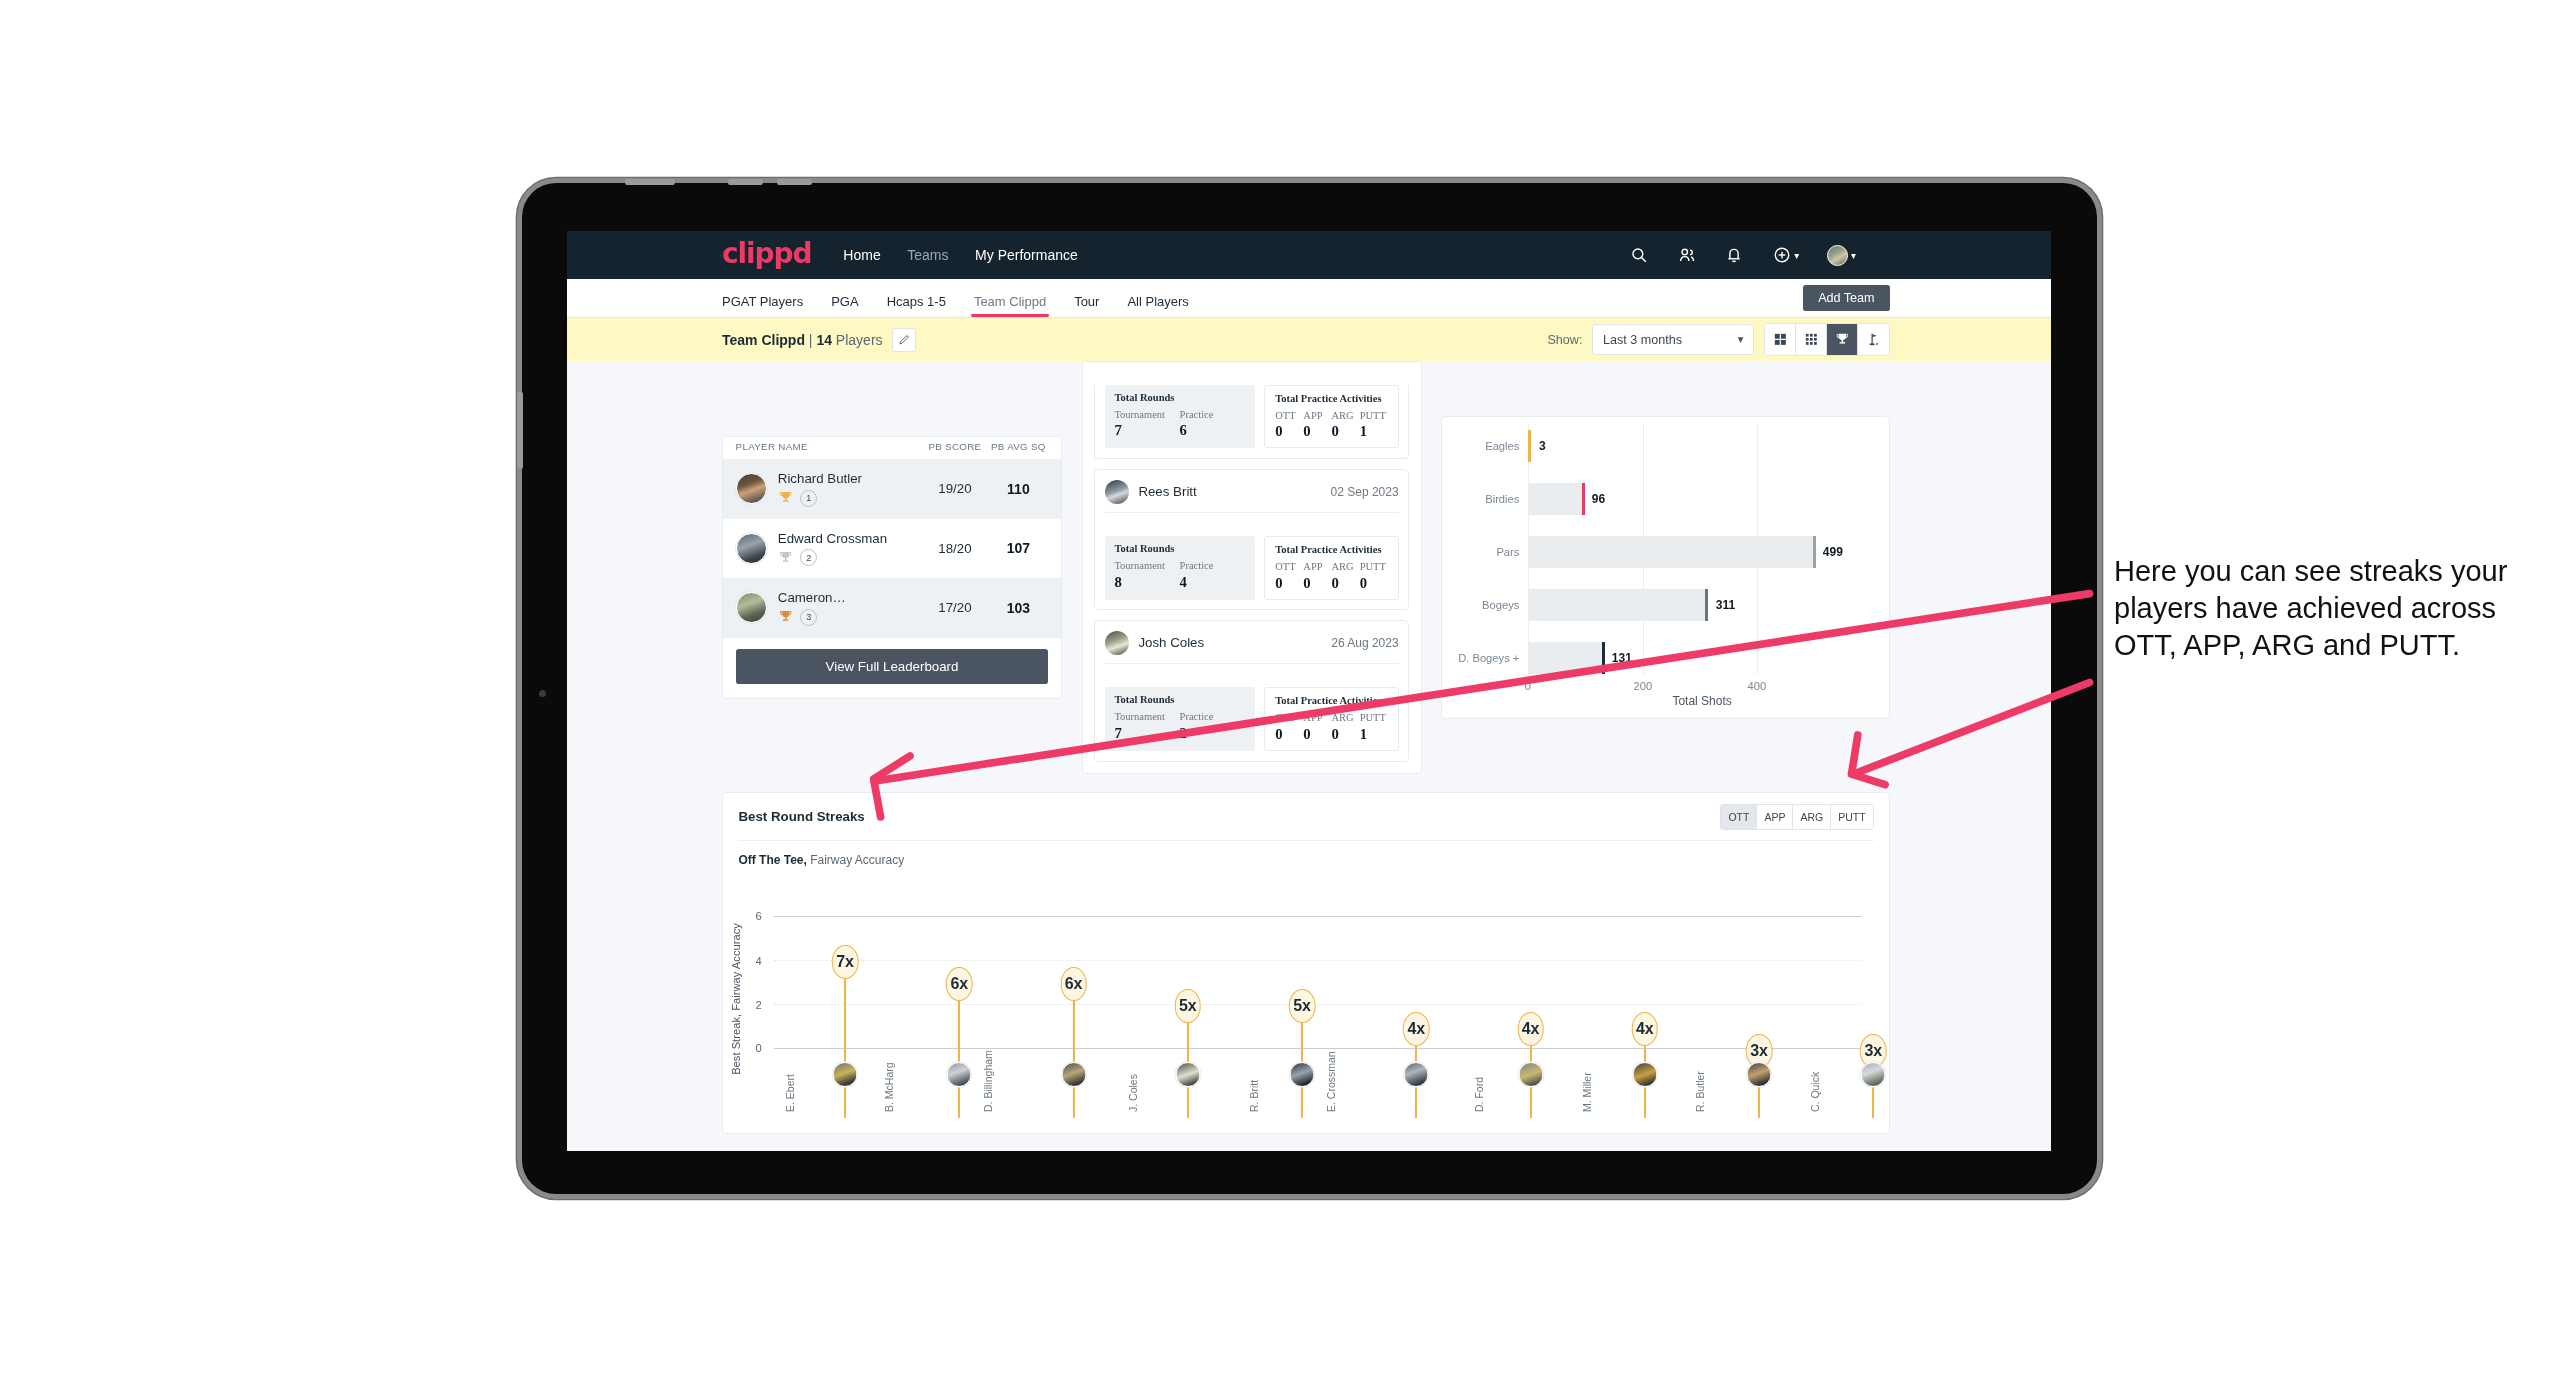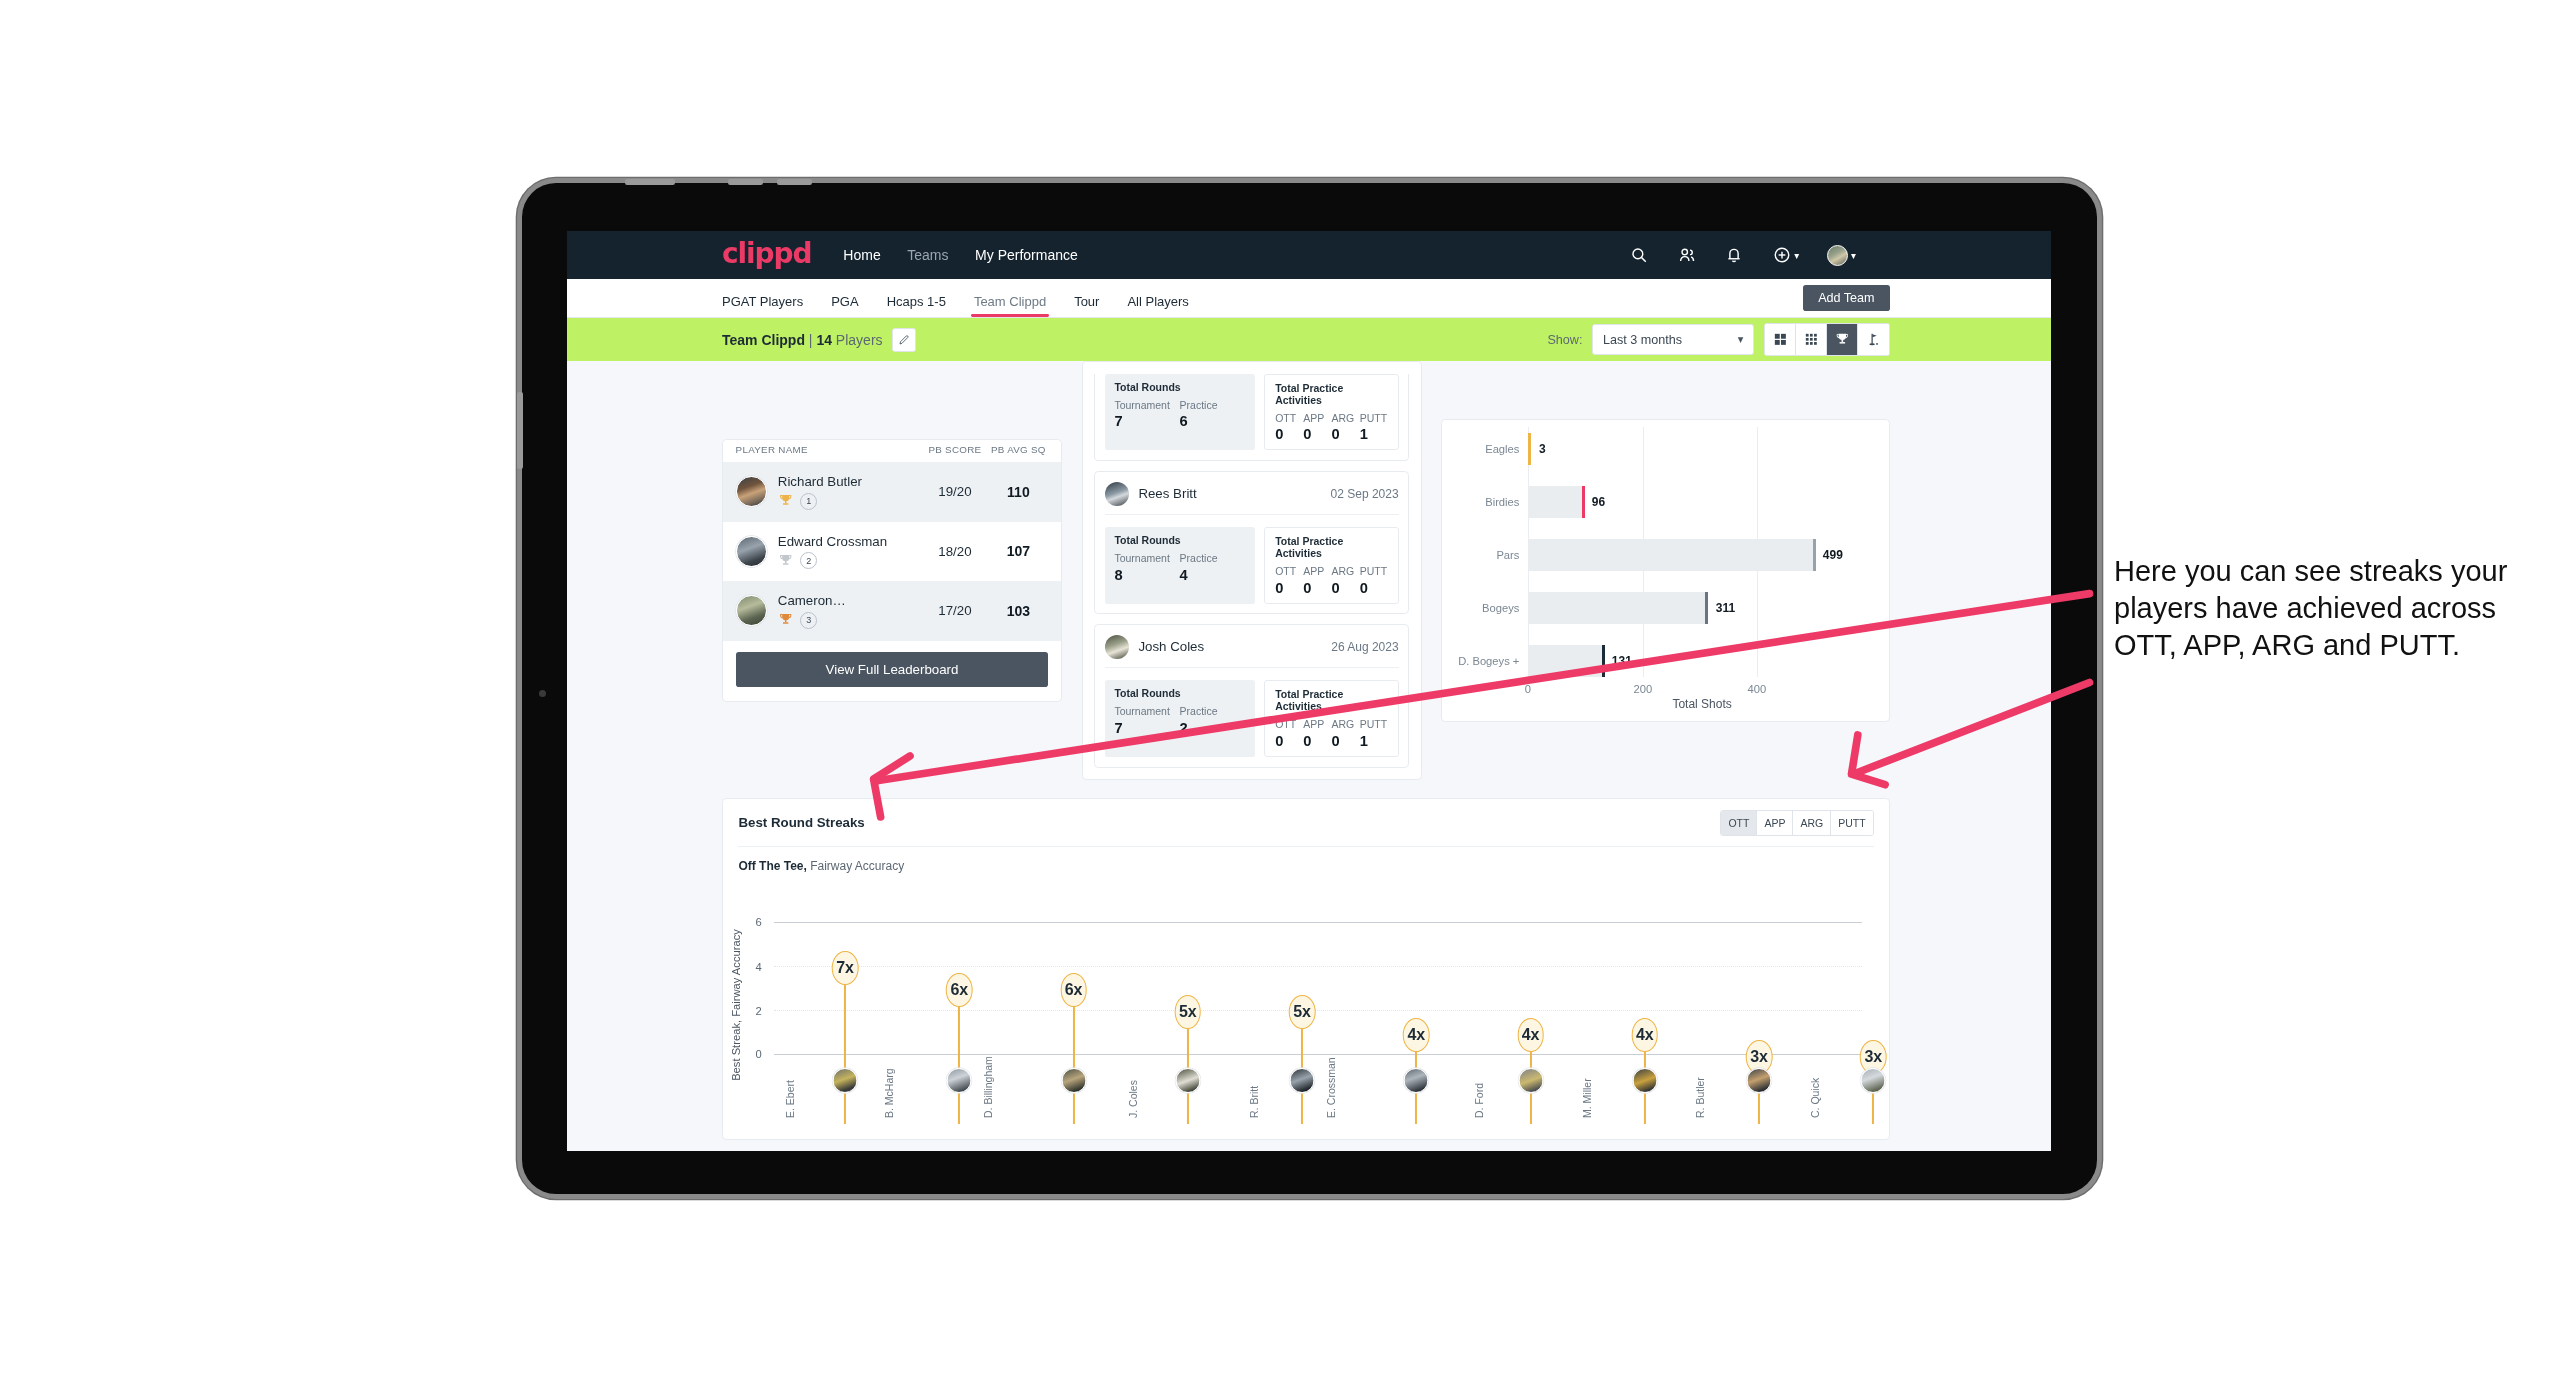--- a/index.html
+++ b/index.html
@@ -77,21 +77,21 @@
     height: 2.8px; background: #ec3a67; border-radius: 1.4px;
   }
   #add-team-btn {
     position: absolute; right: 161px; top: 5.6px;
     background: #4a5561; color: #ffffff; font-size: 12.6px;
     padding: 6.3px 15.4px; border-radius: 2.8px; white-space: nowrap;
   }
 
   
   #subheader {
-    height: 43px; background: #bef264;
+    height: 43px; background: #fef9c3;
     display: flex; align-items: center; padding-left: 155px; padding-right: 161px;
   }
   #team-title { font-size: 14px; color: #1d2b36; white-space: nowrap; }
   #team-title b { font-weight: 700; }
   #team-title span.muted { color: #5c6873; }
   #edit-pencil {
     width: 24px; height: 24px; margin-left: 9.8px; border: 0.7px solid #dfe4ea;
     background: #ffffff; border-radius: 2.8px; display: flex; align-items: center; justify-content: center;
   }
   #edit-pencil svg { width: 12px; height: 12px; stroke: #3b4753; fill: none; stroke-width: 1.6; }
@@ -156,21 +156,21 @@
   
   #activity-card { width: 340px; padding: 0 11.2px 11.2px 11.2px; overflow: hidden; }
   .act-block { border: 0.7px solid #e7ebf0; border-radius: 4.2px; padding: 9.8px; margin-top: 9.8px; }
   .act-block.first { border-top: none; border-top-left-radius:0; border-top-right-radius:0; margin-top: 0; padding-top: 0; }
   .act-head { display: flex; align-items: center; padding-bottom: 8.4px; border-bottom: 0.7px solid #eceff3; }
   .act-av { width: 24px; height: 24px; border-radius: 50%; margin-right: 9.8px; flex: none; }
   .aav1 { background: linear-gradient(160deg,#2f3740 0%,#8b9aa5 45%,#d5d9dd 60%,#343b42 100%); }
   .aav2 { background: linear-gradient(160deg,#4a4f3e 0%,#9aa08a 40%,#e8e4d6 62%,#3a3e32 100%); }
   .act-name { font-size: 13.3px; color: #1d2b36; }
   .act-date { margin-left: auto; font-size: 12px; color: #6b7884; }
-  .act-stats { display: flex; gap: 9.8px; margin-top: 12px; }
+  .act-stats { display: flex; gap: 9.8px; margin-top: 23px; font-family: Liberation Serif, serif; }
   .stat-box { border-radius: 2.8px; padding: 7px 9.8px; }
   .stat-rounds { background: #eef1f4; flex: none; width: 150px; }
   .stat-practice { border: 0.7px solid #e7ebf0; flex: 1; }
   .stat-title { font-size: 10.5px; font-weight: 700; color: #1d2b36; margin-bottom: 5.6px; }
   .stat-cols { display: flex; }
   .stat-col { flex: 1; }
   .stat-lbl { font-size: 10.5px; color: #6b7884; margin-bottom: 2.8px; }
   .stat-val { font-size: 14.7px; font-weight: 700; color: #101a22; }
 
   

